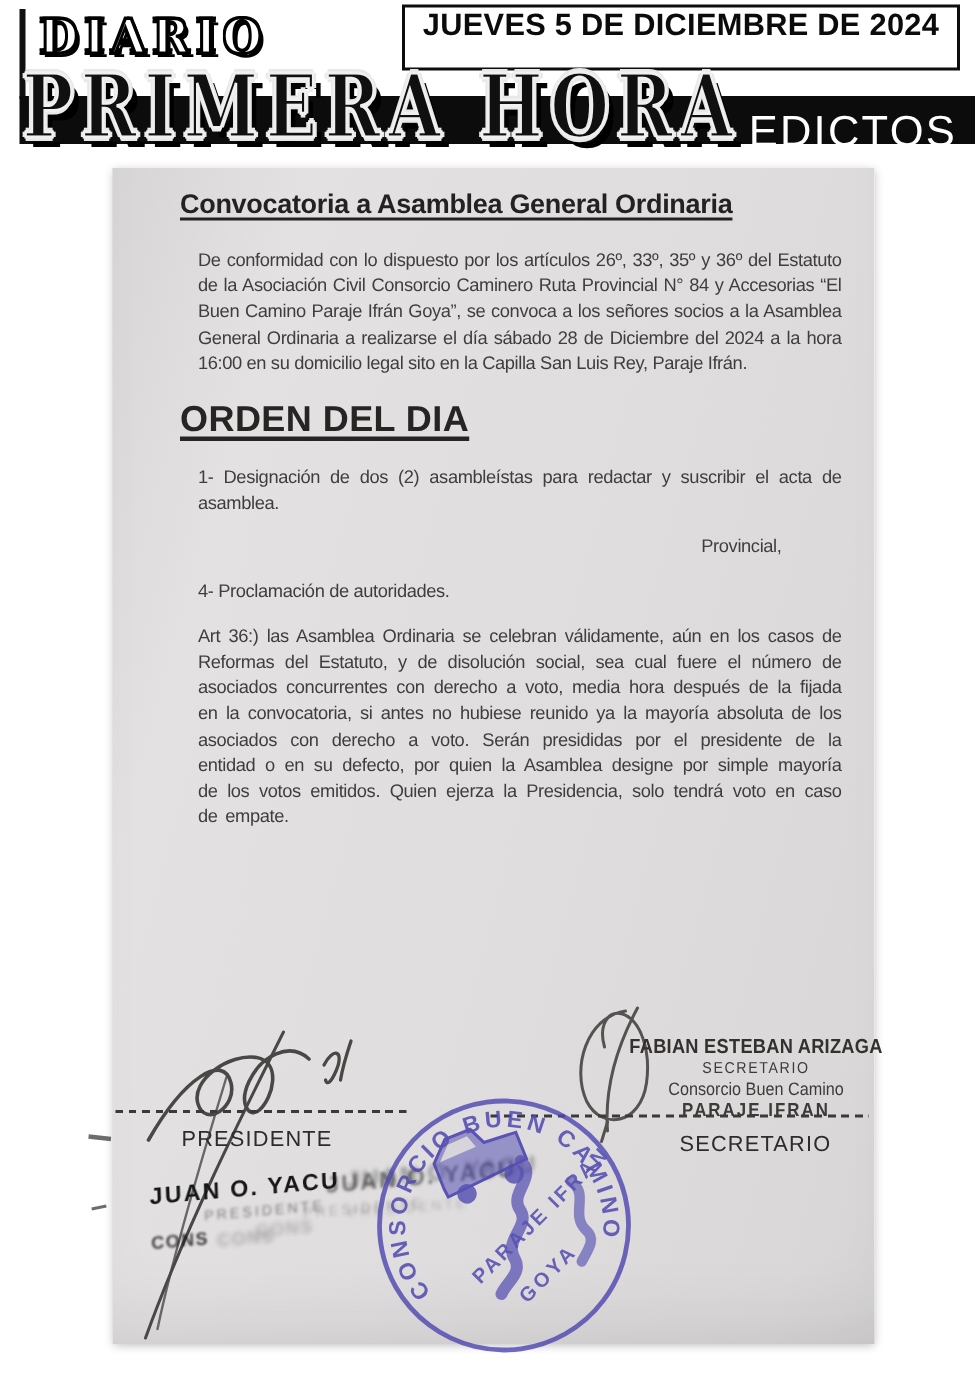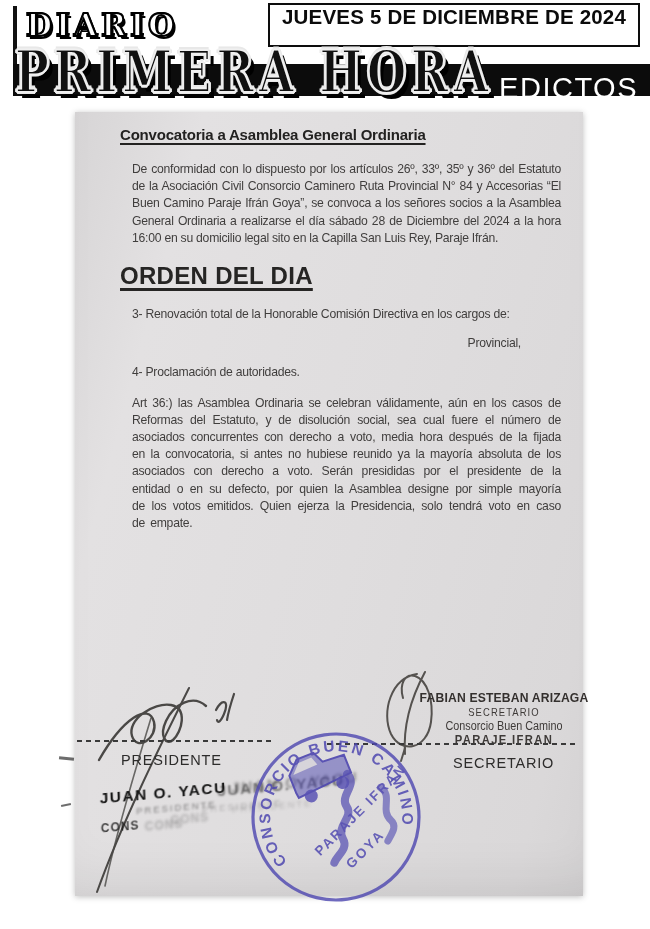--- a/index.html
+++ b/index.html
@@ -42,21 +42,21 @@
     position:absolute;left:75px;top:112px;width:508px;height:784px;
     background:linear-gradient(105deg,#d7d5d6 0%,#e3e1e2 18%,#dfddde 55%,#dad8d9 90%,#d5d3d4 100%);
     box-shadow:0 1px 6px rgba(0,0,0,.25), inset 0 -40px 60px -40px rgba(0,0,0,.12);
   }
   .content{position:absolute;left:45px;top:0;width:453px;color:#3d3b3a;}
   .content p{
     margin:12px;font-size:12.2px;line-height:17.2px;letter-spacing:-.25px;
     text-align:justify;color:#403e3d;
   }
   .doc-title{
-    margin:14px 0 0 0;font-size:15px;font-weight:bold;color:#232221;letter-spacing:-.2px;
+    margin:14px 0 0 0;font-size:18px;font-weight:bold;color:#232221;letter-spacing:-.2px;
     text-decoration:underline;text-decoration-thickness:2px;text-underline-offset:3px;
   }
   .agenda-title{
     margin:15px 0 16px 0;font-size:24px;font-weight:bold;color:#262524;letter-spacing:.3px;
     text-decoration:underline;text-decoration-thickness:2.5px;text-underline-offset:4px;
   }
   .intro{margin-top:18px !important;}
   .it1{margin-top:13px !important;}
   .it2{margin-top:12px !important;}
   .it3{margin-top:13px !important;}
@@ -110,21 +110,21 @@
   </div>
   <div class="primera">PRIMERA HORA</div>
 </div>
 
 <div class="paper">
 
   <div class="content">
     <div class="doc-title">Convocatoria a Asamblea General Ordinaria</div>
     <p class="intro">De conformidad con lo dispuesto por los artículos 26º, 33º, 35º y 36º del Estatuto de la Asociación Civil Consorcio Caminero Ruta Provincial N° 84 y Accesorias “El Buen Camino Paraje Ifrán Goya”, se convoca a los señores socios a la Asamblea General Ordinaria a realizarse el día sábado 28 de Diciembre del 2024 a la hora 16:00 en su domicilio legal sito en la Capilla San Luis Rey, Paraje Ifrán.</p>
     <div class="agenda-title">ORDEN DEL DIA</div>
-    <p class="it3">3- Renovación total de la Honorable Comisión Directiva en los cargos de:</p>
+    <p class="it1">1- Designación de dos (2) asambleístas para redactar y suscribir el acta de asamblea.</p>
     <p class="inset">Provincial,</p>
     <p class="it4">4- Proclamación de autoridades.</p>
     <p class="art">Art 36:) las Asamblea Ordinaria se celebran válidamente,  aún en los casos de Reformas del Estatuto,  y de disolución social, sea cual fuere el número de asociados concurrentes con derecho a voto, media hora después de la fijada en la convocatoria, si antes no hubiese reunido ya la mayoría absoluta de los asociados con derecho a voto. Serán presididas por el presidente de la entidad o en su defecto, por quien la Asamblea designe por simple mayoría de los votos emitidos. Quien ejerza la Presidencia, solo tendrá voto en caso de empate.</p>
   </div>
 
   <svg class="sig-svg" style="left:10px;top:548px;" width="190" height="236" viewBox="0 0 190 236">
     <g fill="none" stroke="#4a4846" stroke-linecap="round">
       <path stroke-width="2.4" d="M 14,100 C 38,58 64,42 69,62 C 73,78 52,92 47,76 C 42,60 68,42 86,45 C 103,48 97,72 88,80 C 81,86 74,76 81,61 C 89,44 108,34 121,46"></path>
       <path stroke-width="2.2" d="M 131,50 C 137,38 145,40 139,54 C 136,61 133,64 132,60"></path>
       <path stroke-width="2.2" d="M 149,34 C 145,46 143,54 142,60"></path>

